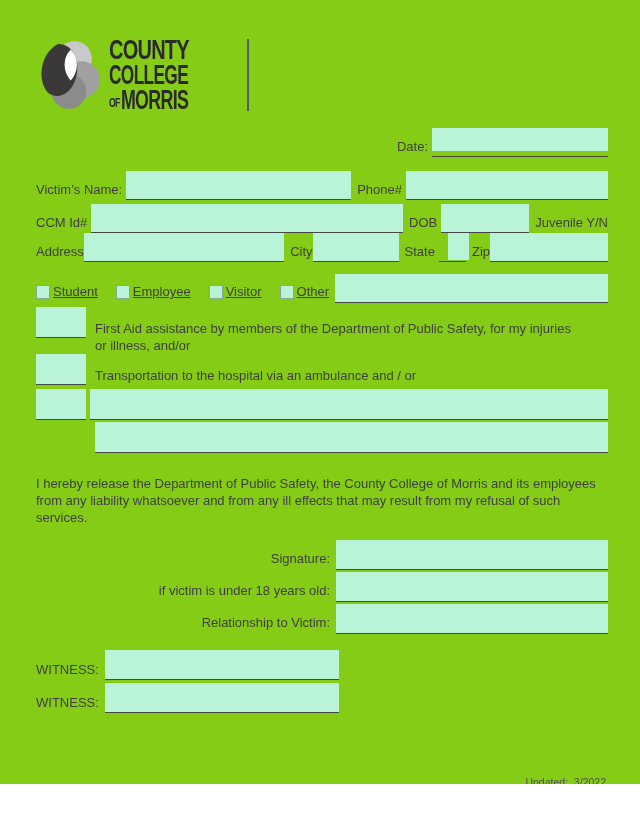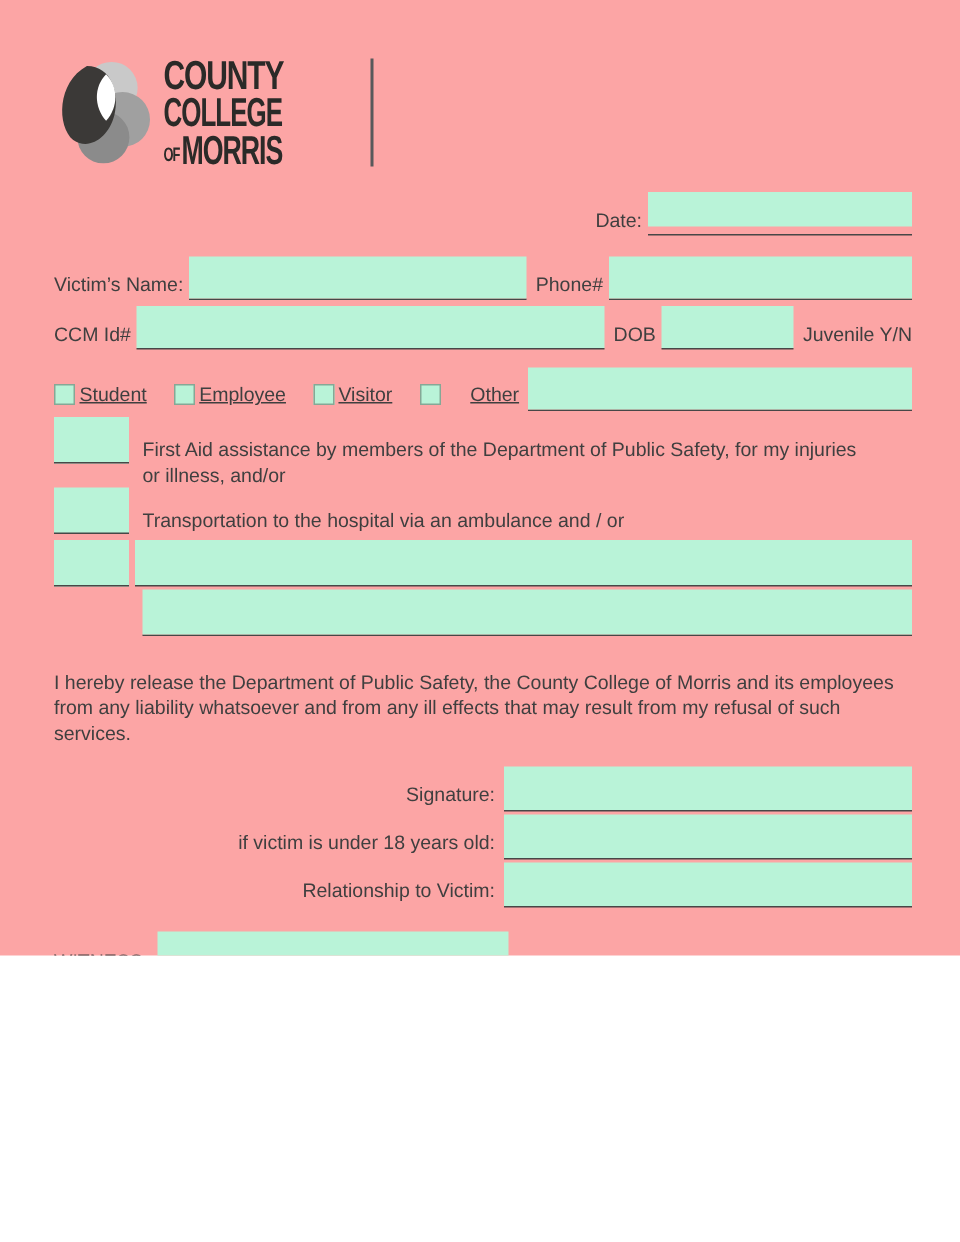--- a/index.html
+++ b/index.html
@@ -1,17 +1,17 @@
 <!DOCTYPE html>
 <html><head>
 <meta charset="utf-8">
 <style>
   html,body { margin:0; padding:0; background:#ffffff; }
   body { width:640px; height:828px; font-family:"Liberation Sans", sans-serif; color:#3f3f3f; }
-  .page { position:relative; width:640px; height:637px; box-sizing:border-box; padding:36px 32px 0 36px; overflow:hidden; background:#fca5a5; }
+  .page { position:relative; width:640px; height:784px; box-sizing:border-box; padding:36px 32px 0 36px; overflow:hidden; background:#84cc16; }
 
   
   .header { display:flex; align-items:flex-start; height:84px; }
   .logo-mark { flex:none; width:64px; height:80px; }
   .logo-word { margin-left:9px; padding-top:2px; color:#2b2a28; font-weight:bold; }
   .logo-line { font-size:27px; line-height:25px; letter-spacing:-1px; transform-origin:left center; white-space:nowrap; }
   .lw1 { transform:scaleX(0.74); }
   .lw2 { transform:scaleX(0.64); }
   .lw3 { transform:scaleX(0.66); }
   .logo-of { font-size:13px; font-weight:bold; margin-right:2px; vertical-align:2px; }
@@ -111,35 +111,45 @@
   </div>
 
   <div class="row r-ccm">
     <span class="lbl mr4">CCM Id#</span>
     <div class="fld grow"></div>
     <span class="lbl ml6 mr4">DOB</span>
     <div class="fld dob-fld"></div>
     <span class="lbl ml6">Juvenile Y/N</span>
   </div>
 
+  <div class="row r-addr">
+    <span class="lbl">Address</span>
+    <div class="fld grow"></div>
+    <span class="lbl ml6">City</span>
+    <div class="fld city-fld"></div>
+    <span class="lbl ml6 mr4">State</span>
+    <div class="fld fld--plain fld--state state-fld"></div>
+    <span class="lbl ml6">Zip</span>
+    <div class="fld zip-fld"></div>
+  </div>
 
   <div class="role-row">
     <span class="role">
       <span class="cb"></span>
       <span class="role-lbl">Student</span>
     </span>
     <span class="role">
       <span class="cb"></span>
       <span class="role-lbl">Employee</span>
     </span>
     <span class="role">
       <span class="cb"></span>
       <span class="role-lbl">Visitor</span>
     </span>
-    <span class="role" style="margin-right:0;gap:17px;">
+    <span class="role" style="margin-right:0;">
       <span class="cb"></span>
       <span class="role-lbl">Other</span>
     </span>
     <div class="fld other-fld"></div>
   </div>
 
 
   <div class="citem citem1">
     <div class="blank"></div>
     <div class="ctext">First Aid assistance by members of the Department of Public Safety, for my injuries or illness, and/or</div>

